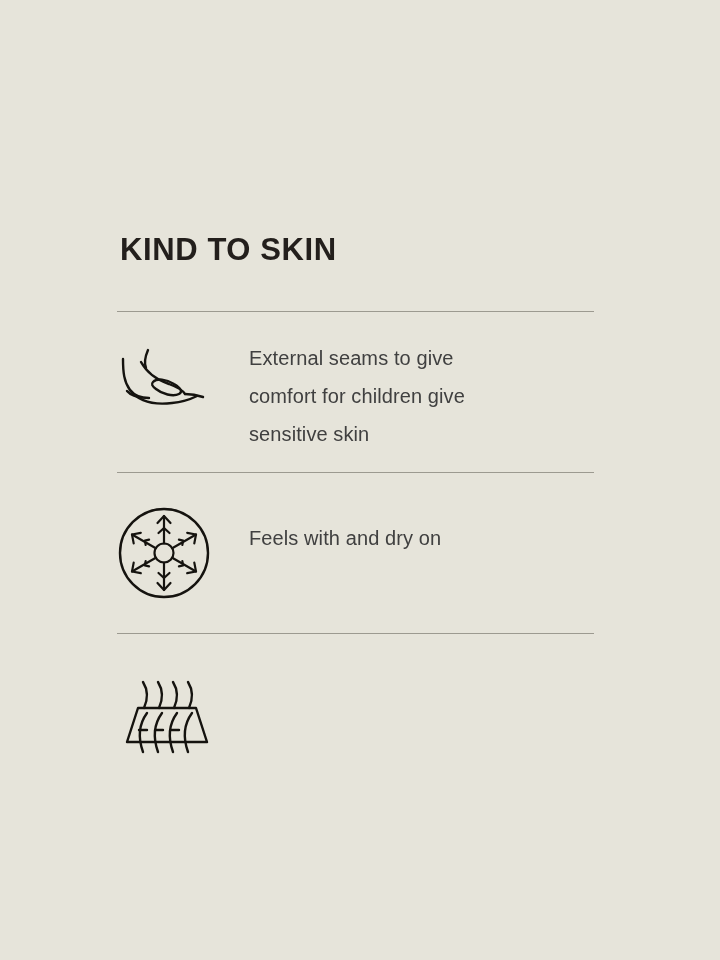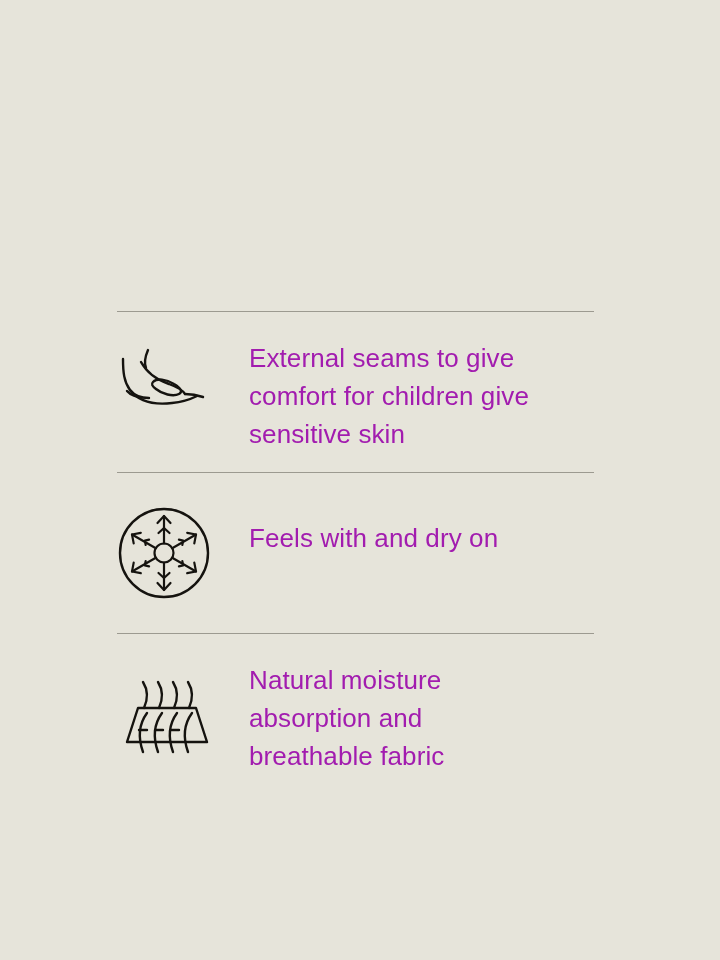--- a/index.html
+++ b/index.html
@@ -63,41 +63,42 @@
     height: 100%;
     padding-left: 0px;
     box-sizing: border-box;
   }
   .row-1 .feature-icon { padding-top: 6px; align-items: flex-start; }
   .row-1 .feature-icon svg { margin-top: 24px; }
   .row-3 .feature-icon svg { margin-top: 4px; }
 
   .feature-text {
     flex: 1 1 auto;
-    font-size: 26px;
+    font-size: 20px;
     line-height: 38px;
-    color: #a21caf;
+    color: #404040;
     letter-spacing: 0.1px;
     padding-top: 0px;
   }
   .row-1 .feature-text { padding-top: 27px; }
   .row-2 .feature-text { padding-top: 46px; }
   .row-3 .feature-text { padding-top: 27px; }
 
   .feature-text .line {
     display: block;
     white-space: nowrap;
   }
   svg { display: block; overflow: visible; }
 </style>
 </head>
 <body>
 
 <div class="panel">
 
+  <div class="page-title">KIND TO SKIN</div>
 
   <div class="feature-list">
 
     <div class="divider"></div>
 
     <div class="feature-row row-1">
       <div class="feature-icon">
         <svg width="96" height="72" viewBox="0 0 96 72" fill="none" stroke="#15130f" stroke-width="2.4" stroke-linecap="round" stroke-linejoin="round">
 
           <path d="M6 17 C6 30, 7 40, 13 48 C17 53, 24 56, 32 56 C22 56, 14 54, 10 49"></path>
@@ -174,21 +175,16 @@
           <path d="M42 40 C46 31, 46 22, 41 14"></path>
           <path d="M57 40 C61 31, 61 22, 56 14"></path>
           <path d="M72 40 C76 31, 76 22, 71 14"></path>
 
           <path d="M30 45 C22 56, 21 70, 26 84"></path>
           <path d="M45 45 C37 56, 36 70, 41 84"></path>
           <path d="M60 45 C52 56, 51 70, 56 84"></path>
           <path d="M75 45 C67 56, 66 70, 71 84"></path>
         </svg>
       </div>
-      <div class="feature-text">
-        <span class="line">Natural moisture</span>
-        <span class="line">absorption and</span>
-        <span class="line">breathable fabric</span>
-      </div>
     </div>
 
   </div>
 </div>
 
 </body></html>

